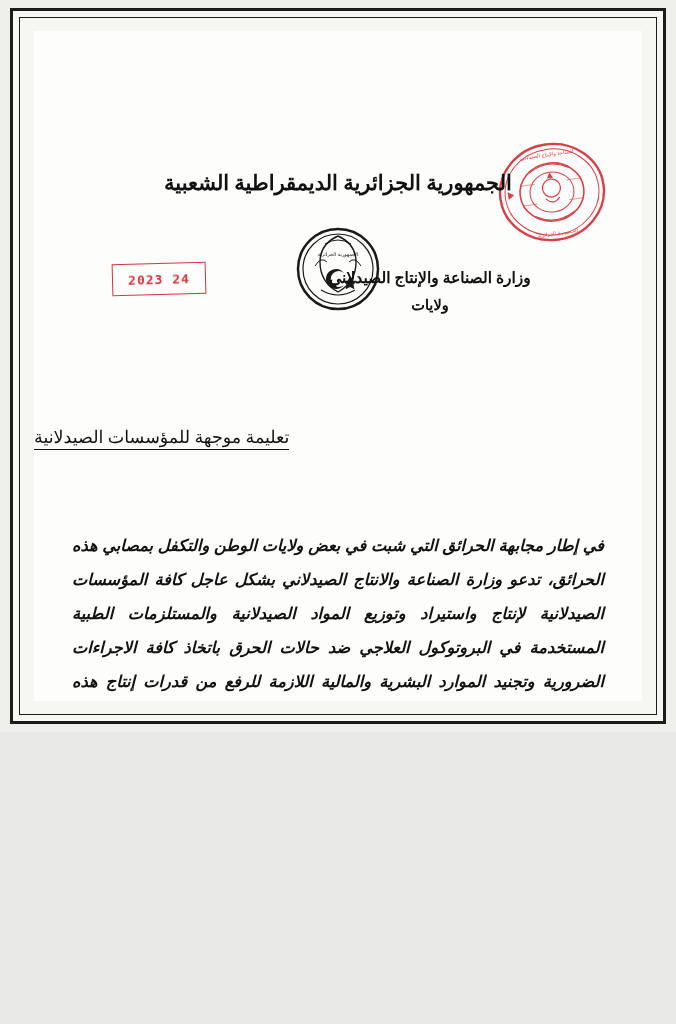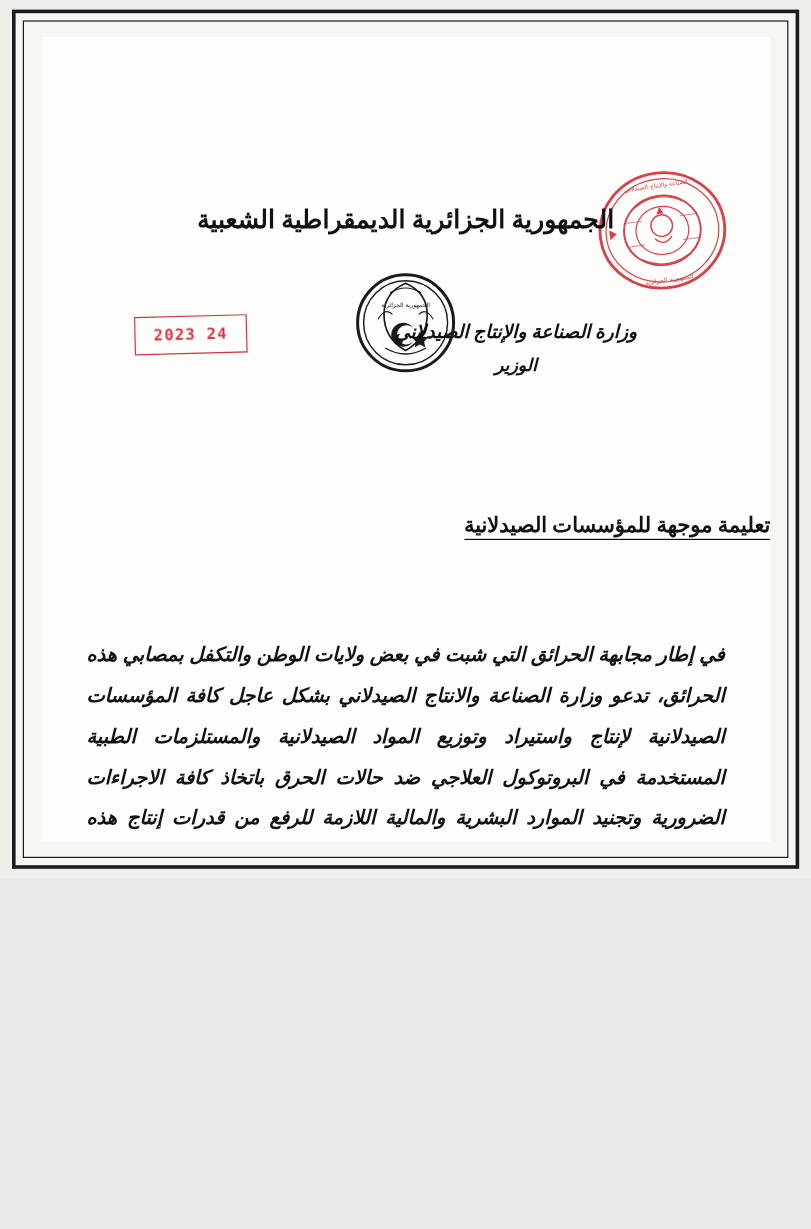--- a/index.html
+++ b/index.html
@@ -78,21 +78,20 @@
   .ministry {
     position: absolute;
     top: 232px;
     right: 92px;
     width: 240px;
     text-align: center;
     font-size: 15.5px;
     font-weight: bold;
     color: #111;
     line-height: 1.9;
-    font-style: italic;
   }
   .ministry .minister {
     font-size: 14.5px;
   }
 
   
   .stamp {
     position: absolute;
     top: 105px;
     right: 30px;
@@ -125,23 +124,23 @@
   .date-stamp .smudge {
     filter: blur(0.4px);
   }
 
   
   .doc-title {
     position: absolute;
     top: 396px;
     left: 0;
     right: 0;
-    text-align: right;
+    text-align: left;
     font-size: 17.5px;
-    font-weight: bold;
+    font-weight: normal;
     color: #111;
   }
   .doc-title span {
     border-bottom: 1.5px solid #111;
     padding-bottom: 2px;
   }
 
   
   .body-text {
     position: absolute;
@@ -219,21 +218,21 @@
           <text x="43" y="30" text-anchor="middle" font-size="5" fill="#1a1a1a" font-family="'DejaVu Sans', sans-serif">الجمهورية الجزائرية</text>
         </svg>
       </div>
 
       <div class="date-stamp">
         <span class="smudge">2023 24</span>
       </div>
 
       <div class="ministry">
         <div>وزارة الصناعة والإنتاج الصيدلاني</div>
-        <div class="minister">الوزير</div>
+        <div class="minister">ولايات</div>
       </div>
 
       <div class="doc-title">
         <span>تعليمة موجهة للمؤسسات الصيدلانية</span>
       </div>
 
       <div class="body-text">في إطار مجابهة الحرائق التي شبت في بعض ولايات الوطن والتكفل بمصابي هذه الحرائق، تدعو وزارة الصناعة والانتاج الصيدلاني بشكل عاجل كافة المؤسسات الصيدلانية لإنتاج واستيراد وتوزيع المواد الصيدلانية والمستلزمات الطبية المستخدمة في البروتوكول العلاجي ضد حالات الحرق باتخاذ كافة الاجراءات الضرورية وتجنيد الموارد البشرية والمالية اللازمة للرفع من قدرات إنتاج هذه الأدوية، والسهر على توجيه حصص منها نحو المناطق المتضررة.</div>
 
       <div class="faint-mark">·</div>
     </div>

